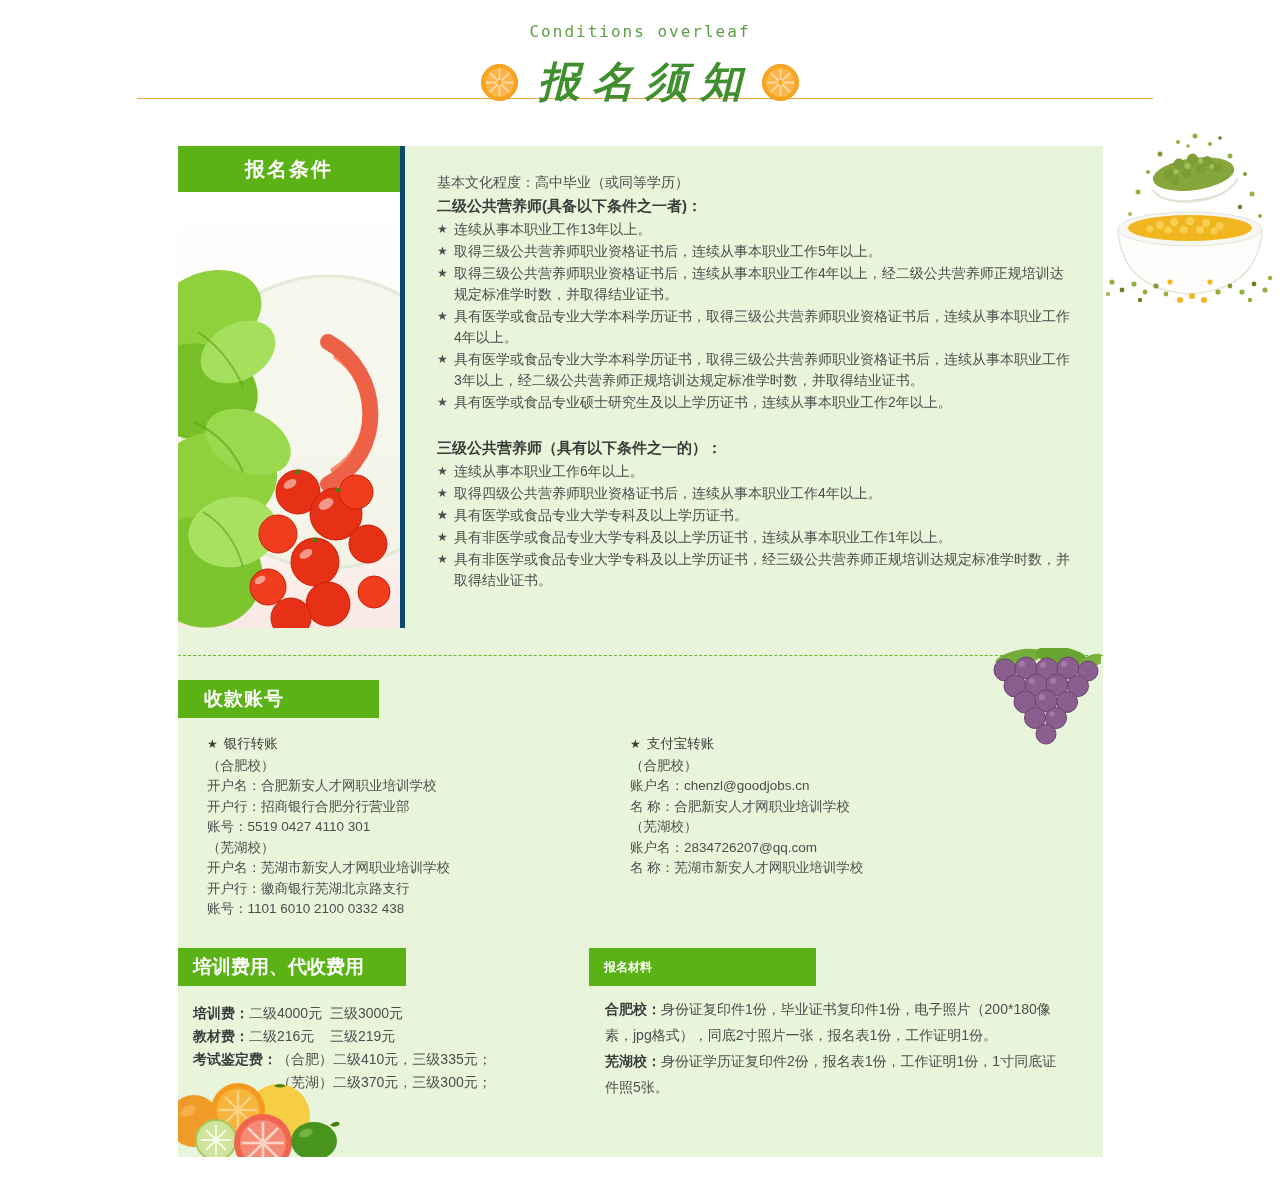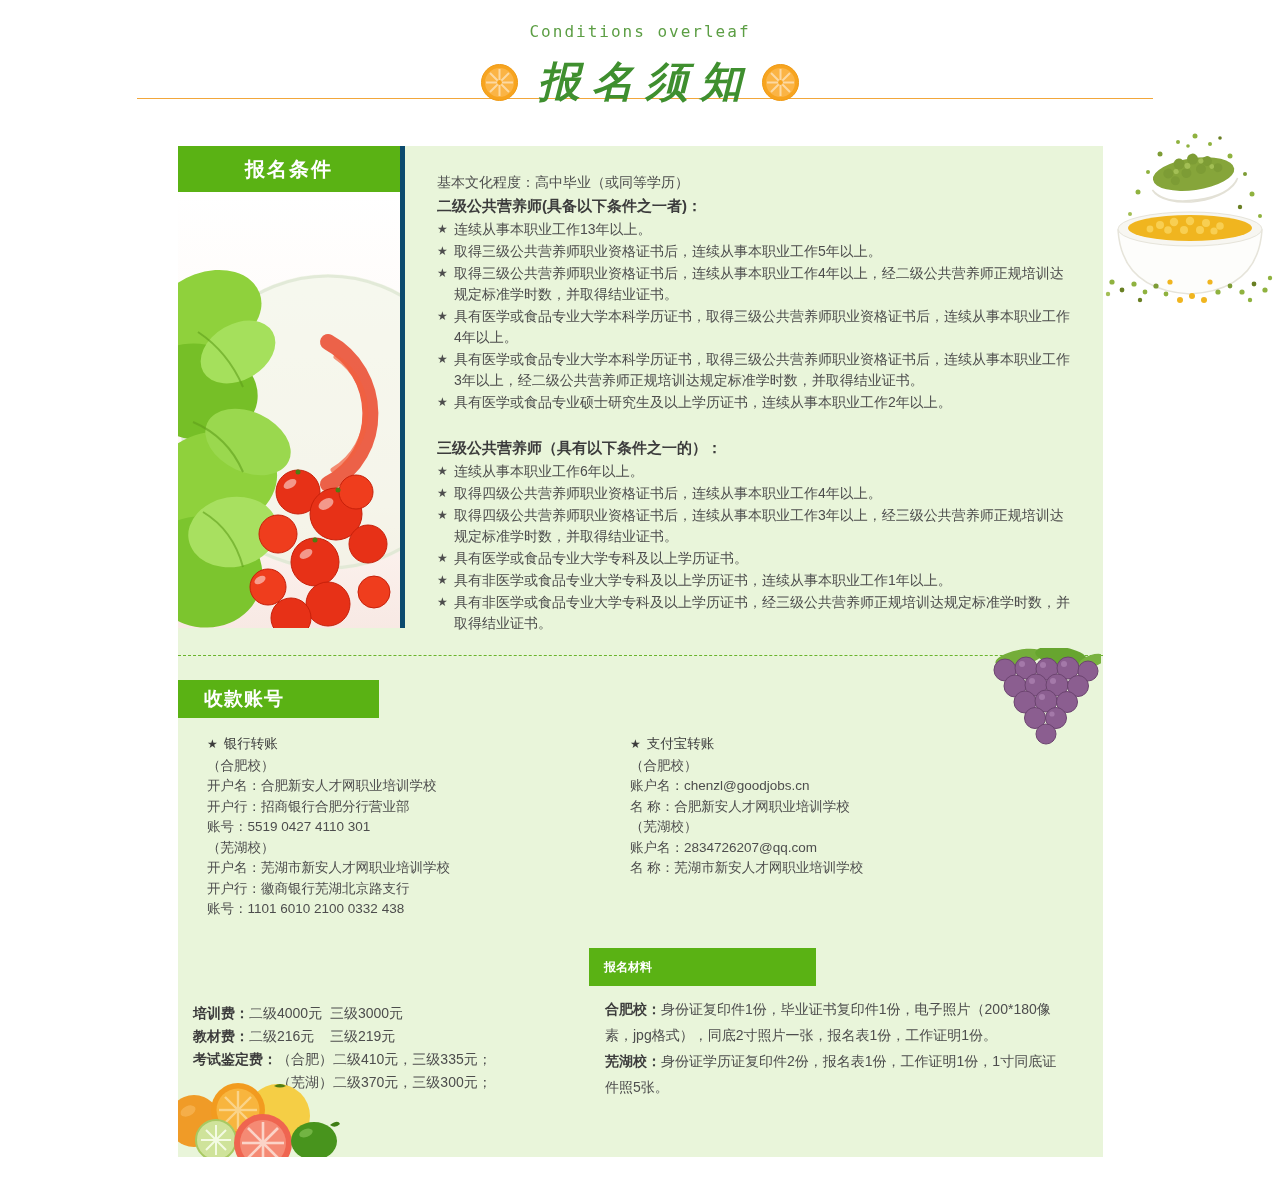--- a/index.html
+++ b/index.html
@@ -291,21 +291,20 @@
           <span>连续从事本职业工作6年以上。</span>
         </div>
 
         <div class="cond-item">
           <span class="star">★</span>
           <span>取得四级公共营养师职业资格证书后，连续从事本职业工作4年以上。</span>
         </div>
 
         <div class="cond-item">
           <span class="star">★</span>
-          <span>取得四级公共营养师职业资格证书后，连续从事本职业工作3年以上，经三级公共营养师正规培训达规定标准学时数，并取得结业证书。</span>
         </div>
 
         <div class="cond-item">
           <span class="star">★</span>
           <span>具有医学或食品专业大学专科及以上学历证书。</span>
         </div>
 
         <div class="cond-item">
           <span class="star">★</span>
           <span>具有非医学或食品专业大学专科及以上学历证书，连续从事本职业工作1年以上。</span>
@@ -378,20 +377,21 @@
 
     <div class="pay-line">（合肥校）</div>
         <div class="pay-line">账户名：chenzl@goodjobs.cn</div>
         <div class="pay-line">名 称：合肥新安人才网职业培训学校</div>
         <div class="pay-line">（芜湖校）</div>
         <div class="pay-line">账户名：2834726207@qq.com</div>
         <div class="pay-line">名 称：芜湖市新安人才网职业培训学校</div>
       </div>
   </div>
 
+  <div class="sec-header fees-header">培训费用、代收费用</div>
   <div class="fees-body">
 
       <div class="fee-row">
         <span class="fee-label">培训费：</span>
         <span class="fee-lines">
 
         <span class="fee-line">二级4000元  三级3000元</span>
         </span>
       </div>
 

